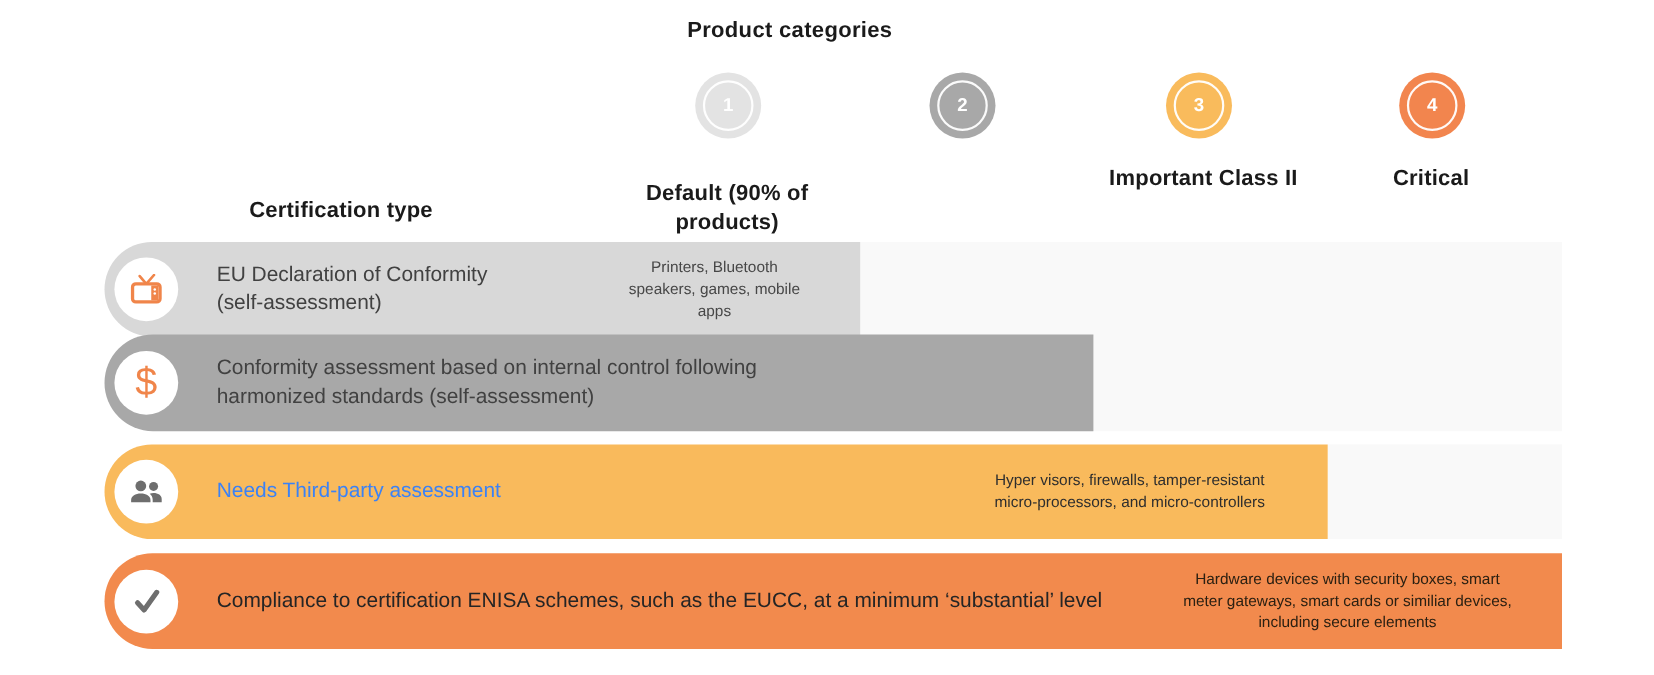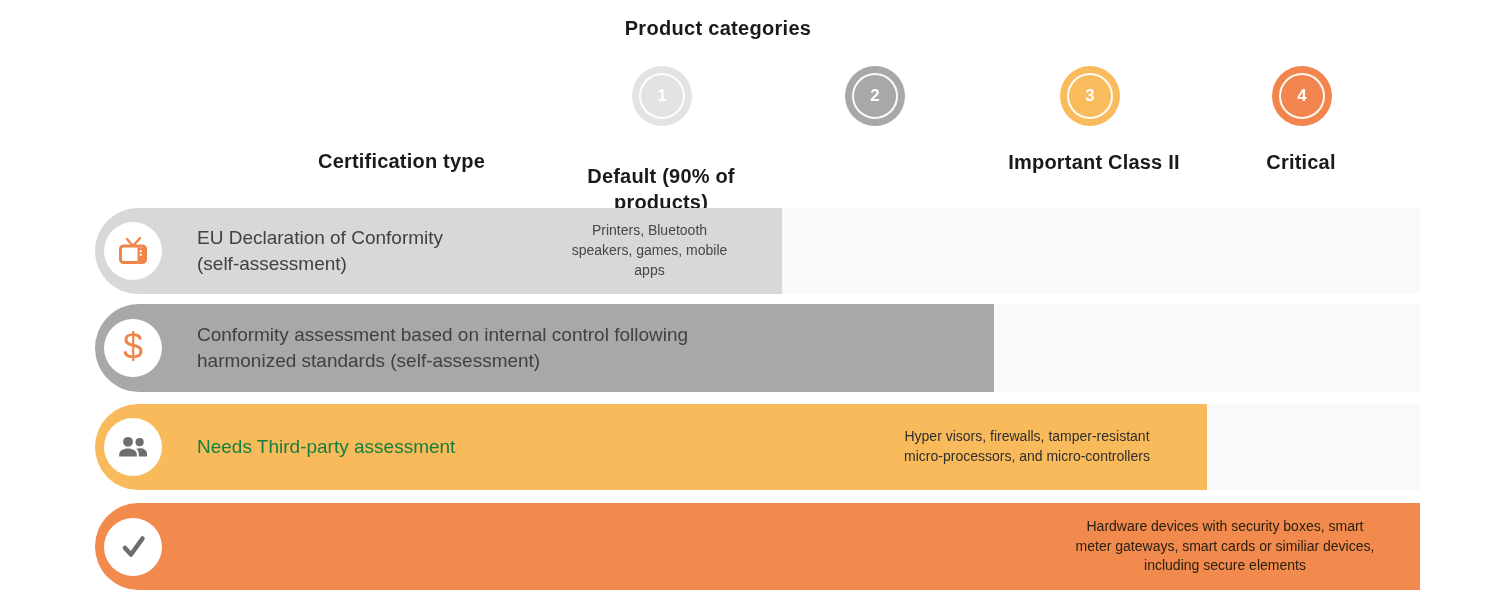--- a/index.html
+++ b/index.html
@@ -23,28 +23,28 @@
   }
   .b1 { left:632px; background:#E3E3E3; }
   .b2 { left:845px; background:#A8A8A8; }
   .b3 { left:1060px; background:#F9BB5C; }
   .b4 { left:1272px; background:#F2854E; }
   
   .hdr {
     position:absolute; font-size:20px; font-weight:bold; color:#1a1a1a;
     text-align:center; white-space:pre-line; line-height:1.3; letter-spacing:.2px;
   }
-  .hdr-cert { left:135px; top:148px; width:350px;text-align:right; }
+  .hdr-cert { left:135px; top:178px; width:350px; }
   .hdr-c1   { left:576px; top:163px; width:170px; }
   .hdr-c2   { left:775px; top:149px; width:200px; }
   .hdr-c3   { left:994px; top:149px; width:200px; }
   .hdr-c4   { left:1201px; top:149px; width:200px; }
   
   .row  { position:absolute; left:95px; width:1325px; }
-  .row1 { top:208px; height:86px; }
+  .row1 { top:220px; height:86px; }
   .row2 { top:304px; height:88px; }
   .row3 { top:404px; height:86px; }
   .row4 { top:503px; height:87px; }
   .track { position:absolute; top:0; height:100%; background:#F9F9F9; }
   .row1 .track { left:687px; width:638px; }
   .row2 .track { left:899px; width:426px; }
   .row3 .track { left:1112px; width:213px; }
   .bar { position:absolute; left:0; top:0; height:100%; border-radius:44px 0 0 44px; }
   .row1 .bar { width:687px;  background:#D8D8D8; }
   .row2 .bar { width:899px;  background:#A8A8A8; }
@@ -56,21 +56,21 @@
   }
   .row1 .icon-circle, .row3 .icon-circle { top:14px; }
   .row2 .icon-circle { top:15px; }
   .row4 .icon-circle { top:14.5px; }
   .dollar-glyph { font-size:36px; color:#F0854A; font-weight:normal; line-height:1; padding-bottom:2px; }
   .cert {
     position:absolute; left:102px; top:0; height:100%;
     display:flex; align-items:center; font-size:19px; color:#414141;
     white-space:pre-line; line-height:1.35;
   }
-  .row3 .cert { color:#15803d; }
+  .row3 .cert { color:#3b82f6; }
   .row4 .cert { color:#252525; }
   .products {
     position:absolute; top:0; height:100%;
     display:flex; align-items:center; justify-content:center; text-align:center;
     font-size:14px; color:#3c3c3c; white-space:pre-line; line-height:1.42;
   }
   .row1 .products { left:457px; width:195px; color:#474747; }
   .row2 .products { left:645px; width:230px; color:#262626; }
   .row3 .products { left:772px; width:320px; color:#2e2e2e; }
   .row4 .products { left:960px; width:340px; color:#2b2012; }
@@ -147,18 +147,19 @@
   </div>
 
   <div class="row row4">
 
     <div class="bar"></div>
     <div class="icon-circle">
       <svg width="30" height="27" viewBox="0 0 30 27">
         <path d="M7 15 L13 21.5 L24.5 5.5" fill="none" stroke="#6E6E6E" stroke-width="4.6" stroke-linecap="round" stroke-linejoin="round"></path>
       </svg>
     </div>
+    <div class="cert">Compliance to certification ENISA schemes, such as the EUCC, at a minimum ‘substantial’ level</div>
     <div class="products">Hardware devices with security boxes, smart
 meter gateways, smart cards or similiar devices,
 including secure elements</div>
   </div>
 
 </div>
 
 </body></html>

